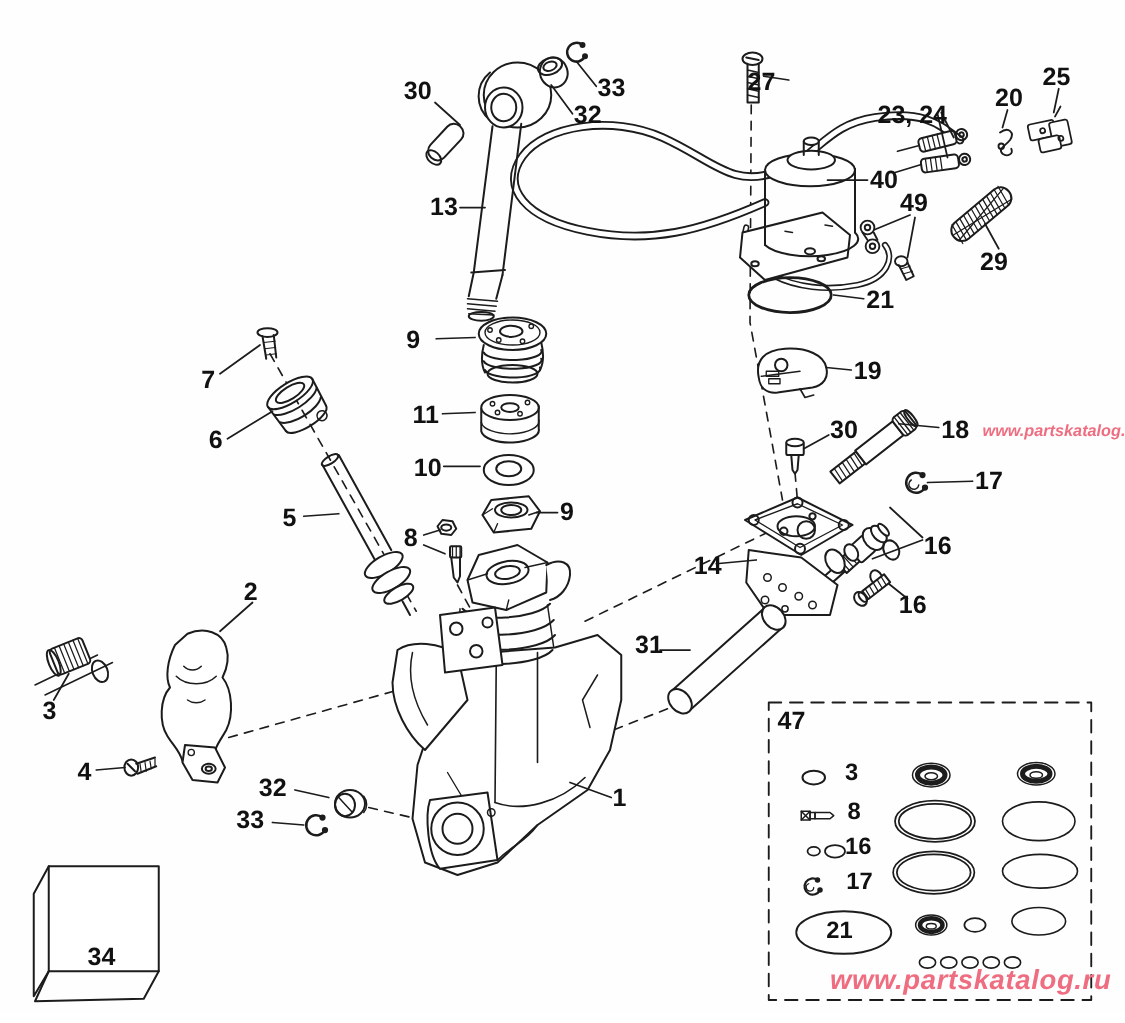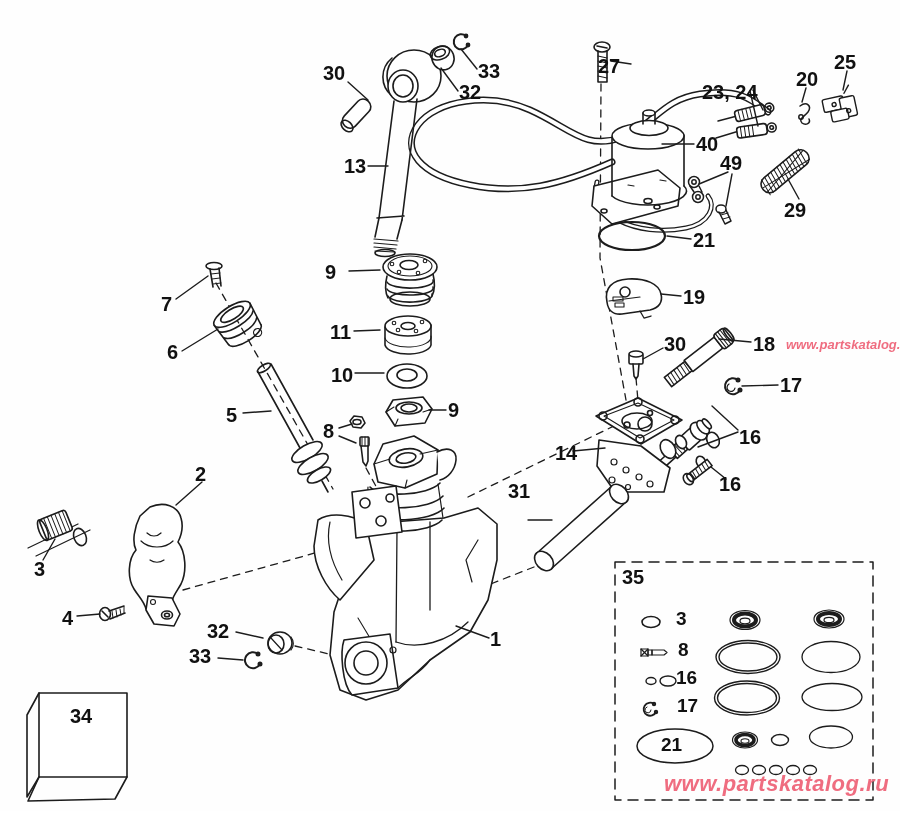--- a/index.html
+++ b/index.html
@@ -568,29 +568,29 @@
   <div class="lbl" style="left:331px;top:365px">10</div>
   <div class="lbl" style="left:664px;top:334px">30</div>
   <div class="lbl" style="left:753px;top:334px">18</div>
   <div class="lbl" style="left:780px;top:375px">17</div>
   <div class="lbl" style="left:448px;top:400px">9</div>
   <div class="lbl" style="left:226px;top:405px">5</div>
   <div class="lbl" style="left:323px;top:421px">8</div>
   <div class="lbl" style="left:739px;top:427px">16</div>
   <div class="lbl" style="left:555px;top:443px">14</div>
   <div class="lbl" style="left:719px;top:474px">16</div>
-  <div class="lbl" style="left:508px;top:481px">31</div>
+  <div class="lbl" style="left:508px;top:506px">31</div>
   <div class="lbl" style="left:195px;top:464px">2</div>
   <div class="lbl" style="left:34px;top:559px">3</div>
   <div class="lbl" style="left:62px;top:608px">4</div>
   <div class="lbl" style="left:207px;top:621px">32</div>
   <div class="lbl" style="left:189px;top:646px">33</div>
   <div class="lbl" style="left:490px;top:629px">1</div>
-  <div class="lbl" style="left:70px;top:706px">34</div>
-  <div class="lbl" style="left:622px;top:567px">35</div>
+  <div class="lbl" style="left:70px;top:756px">34</div>
+  <div class="lbl" style="left:622px;top:567px">47</div>
 
   <div class="lbl klbl" style="left:676px;top:609px">3</div>
   <div class="lbl klbl" style="left:678px;top:640px">8</div>
   <div class="lbl klbl" style="left:676px;top:668px">16</div>
   <div class="lbl klbl" style="left:677px;top:696px">17</div>
   <div class="lbl klbl" style="left:661px;top:735px">21</div>
 
   <div class="wm" id="wm-mid" style="color: rgb(239, 109, 128);">www.partskatalog.ru</div>
   <div class="wm" id="wm-bottom" style="color: rgb(239, 109, 128);">www.partskatalog.ru</div>
 </div>

